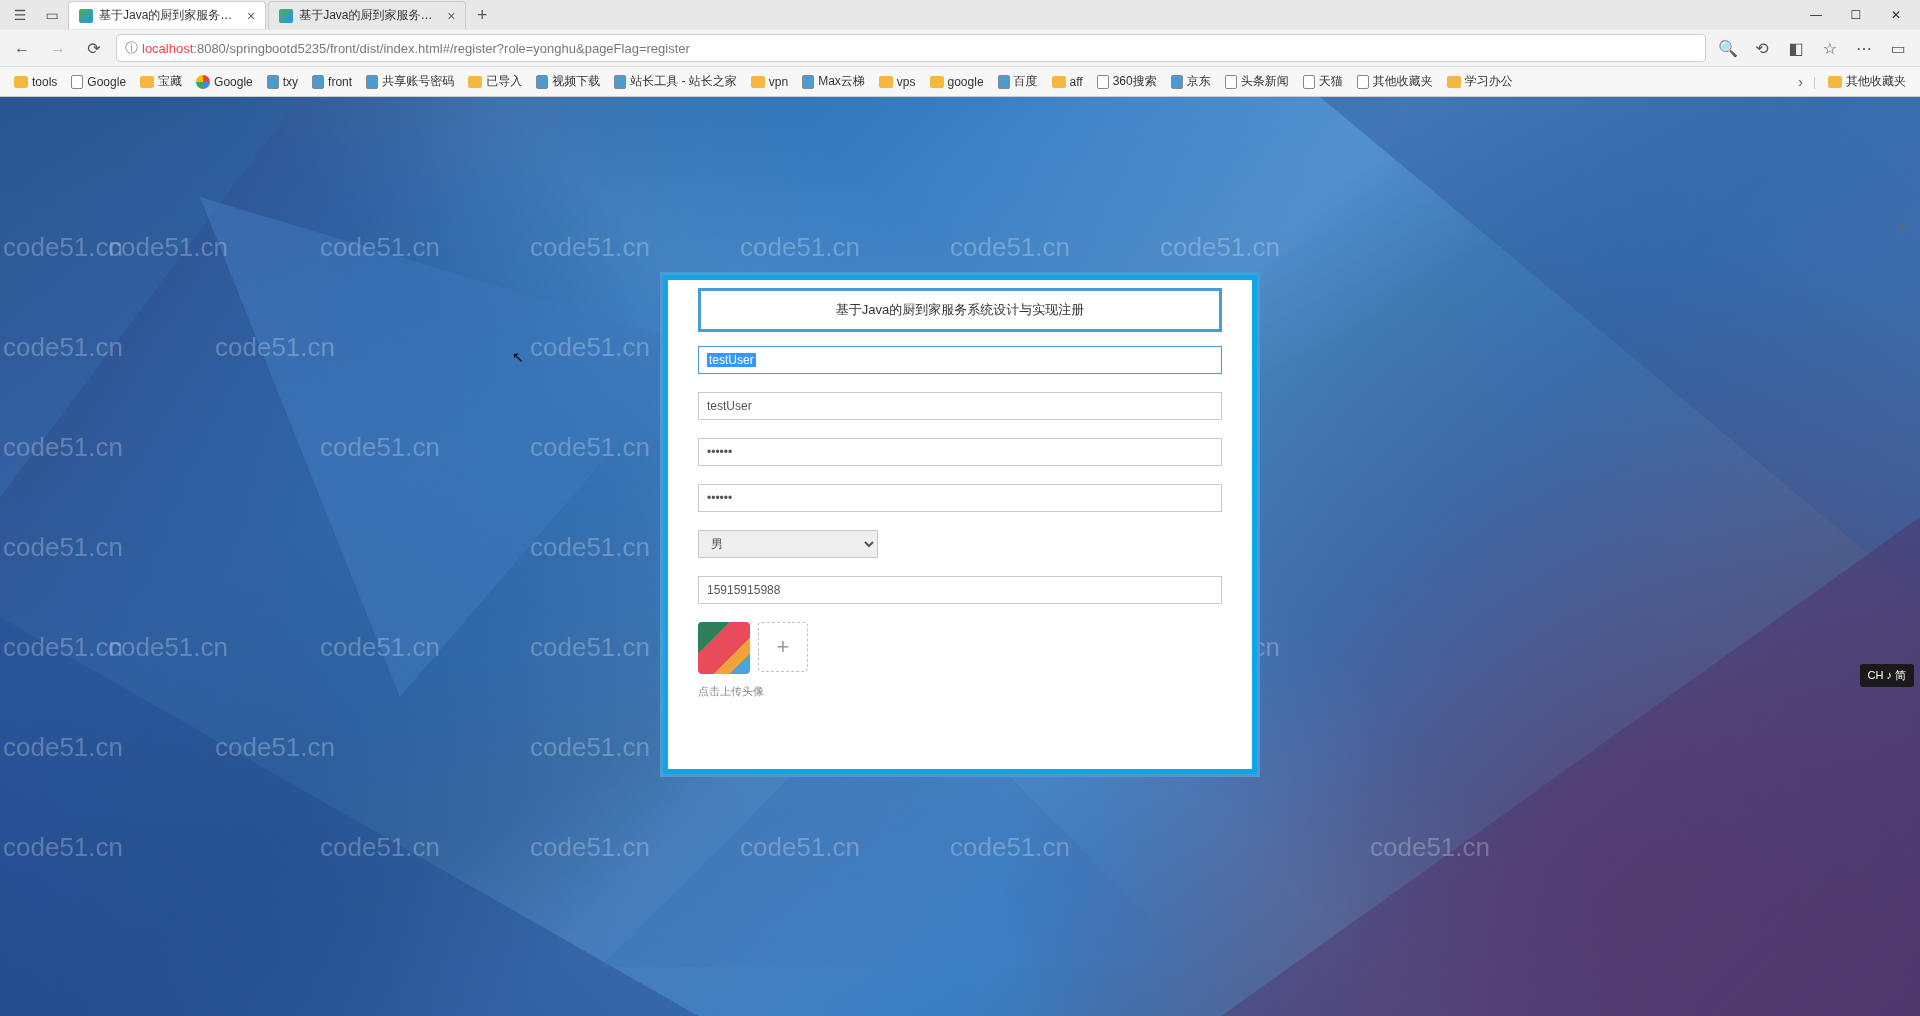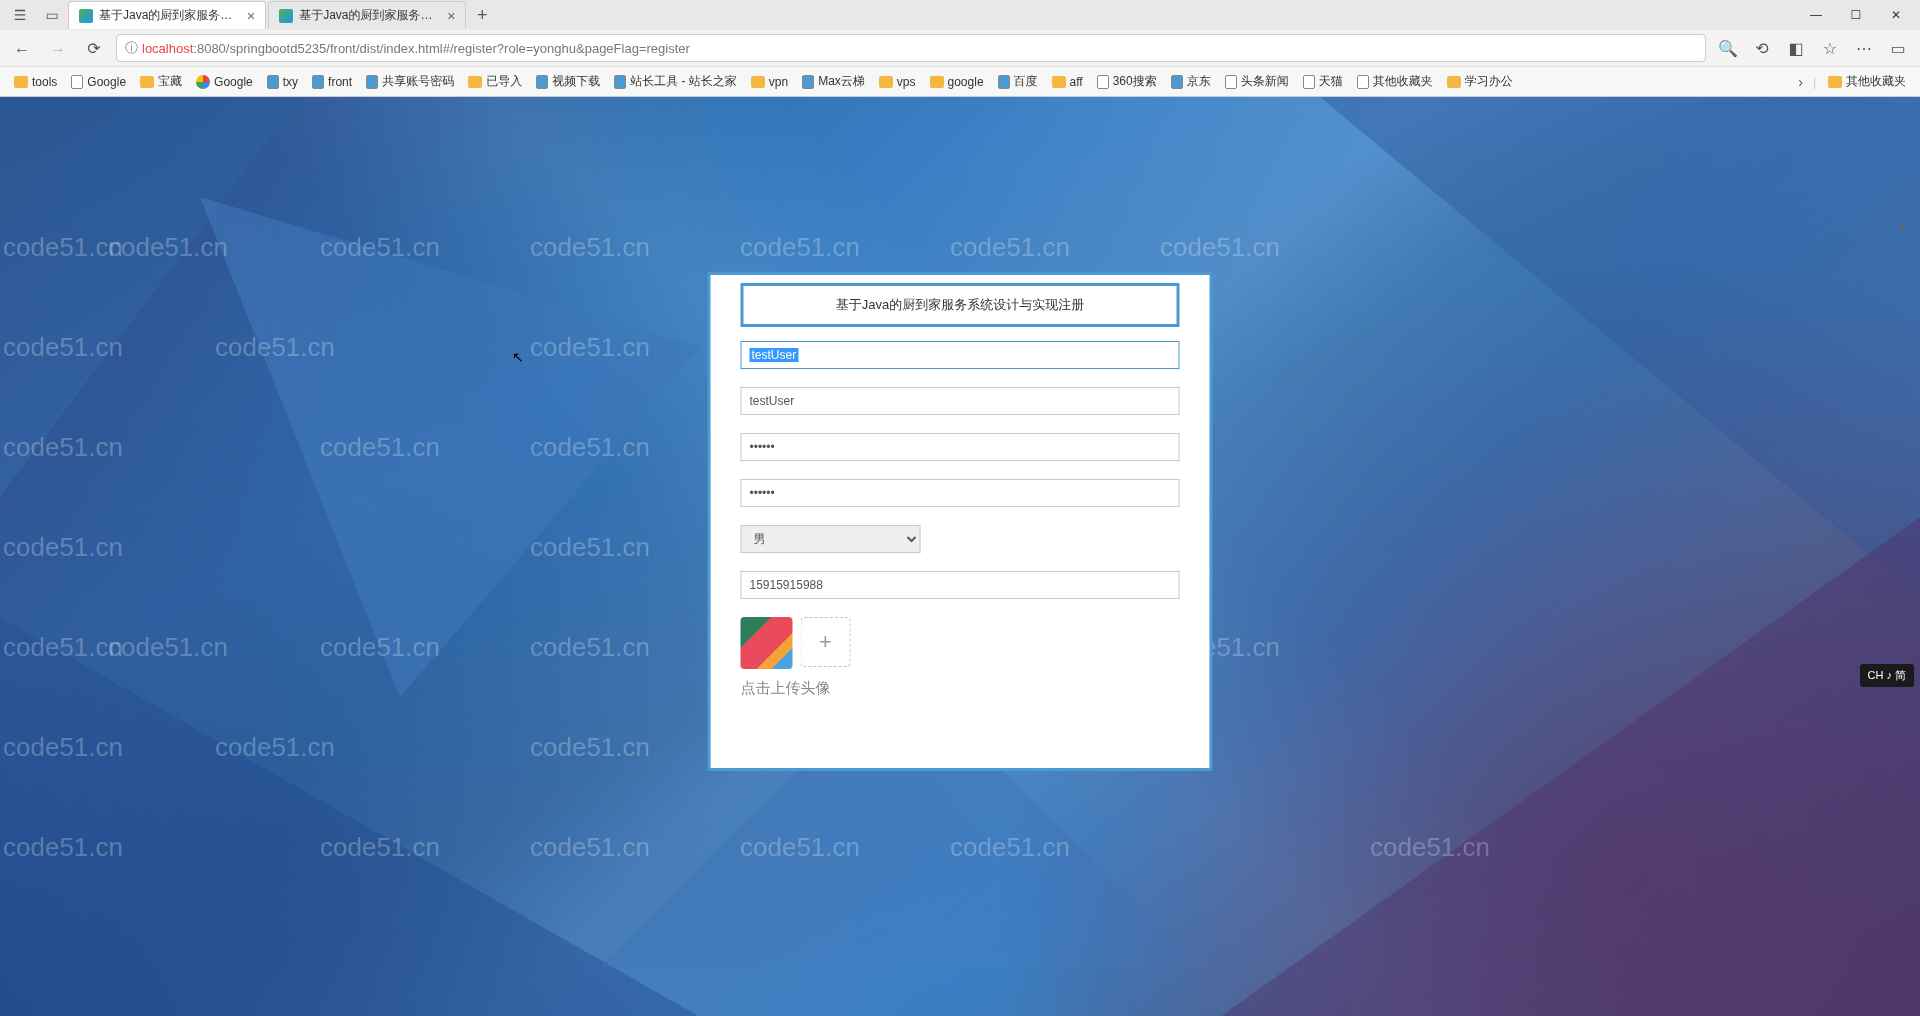--- a/index.html
+++ b/index.html
@@ -55,32 +55,32 @@
 .t1 { left: 0; top: 0; width: 300px; height: 400px; background: linear-gradient(160deg, rgba(40,90,150,0.8), rgba(70,130,200,0.4)); clip-path: polygon(0 0, 100% 0, 0 100%); }
 .t2 { left: 200px; top: 100px; width: 500px; height: 500px; background: linear-gradient(45deg, rgba(90,160,230,0.5), rgba(50,100,170,0.3)); clip-path: polygon(0 0, 100% 30%, 40% 100%); }
 .t3 { right: 0; top: 0; width: 600px; height: 500px; background: linear-gradient(-135deg, rgba(60,110,180,0.6), rgba(30,70,130,0.4)); clip-path: polygon(100% 0, 0 0, 100% 100%); }
 .t4 { left: 0; bottom: 0; width: 700px; height: 400px; background: linear-gradient(30deg, rgba(30,70,140,0.7), rgba(60,120,190,0.3)); clip-path: polygon(0 100%, 0 0, 100% 100%); }
 .t5 { right: 0; bottom: 0; width: 700px; height: 500px; background: linear-gradient(-45deg, rgba(80,50,110,0.7), rgba(50,60,120,0.3)); clip-path: polygon(100% 100%, 100% 0, 0 100%); }
 .t6 { left: 600px; bottom: 50px; width: 600px; height: 300px; background: linear-gradient(10deg, rgba(70,130,200,0.4), rgba(40,80,150,0.2)); clip-path: polygon(0 100%, 50% 0, 100% 100%); }
 
 .watermark { position: absolute; color: rgba(255,255,255,0.25); font-size: 26px; font-weight: 400; pointer-events: none; }
 .wm-overlay { position: absolute; left: 50%; top: 395px; transform: translateX(-50%); font-size: 38px; color: #e53935; font-family: "SimSun", serif; z-index: 30; pointer-events: none; white-space: nowrap; letter-spacing: 2px; }
 
-.form-card { position: absolute; left: 50%; top: 175px; transform: translateX(-50%); width: 505px; background: #c4b5fd; border: 3px solid #4a9bd4; z-index: 20; }
+.form-card { position: absolute; left: 50%; top: 175px; transform: translateX(-50%); width: 600px; background: #0ea5e9; border: 3px solid #4a9bd4; padding: 5px; z-index: 20; }
 .form-inner { background: #fff; padding: 8px 30px 30px; }
 .form-title-box { border: 3px solid #4a9bd4; padding: 10px; text-align: center; font-size: 13px; color: #333; margin-bottom: 14px; }
 .f-input { width: 100%; height: 28px; border: 1px solid #c8c8c8; padding: 0 8px; font-size: 12px; color: #555; margin-bottom: 18px; outline: none; }
 .sel-wrap { display: flex; align-items: center; height: 28px; border: 1px solid #c8c8c8; padding: 0 8px; font-size: 12px; margin-bottom: 18px; }
 .sel-wrap .seltext { background: #3399ff; color: #fff; padding: 0 2px; }
 .f-select { width: 180px; height: 28px; border: 1px solid #c8c8c8; padding: 0 8px; font-size: 12px; color: #555; margin-bottom: 18px; }
 
 .upload-row { display: flex; gap: 8px; margin-bottom: 10px; }
 .avatar-preview { width: 52px; height: 52px; border-radius: 4px; background: linear-gradient(135deg, #2e7d5b 0%, #2e7d5b 30%, #e94b5a 30%, #e94b5a 65%, #f4a33a 65%, #f4a33a 80%, #4aa3df 80%); }
 .upload-btn { width: 50px; height: 50px; border: 1px dashed #c0c0c0; border-radius: 4px; display: flex; align-items: center; justify-content: center; font-size: 22px; color: #999; cursor: pointer; }
-.upload-hint { font-size: 15px; color: #888; margin-bottom: 40px; }
+.upload-hint { font-size: 11px; color: #888; margin-bottom: 40px; }
 
 .btn-row { display: flex; align-items: center; gap: 8px; }
 .btn { width: 74px; height: 30px; border: 3px solid #4a9bd4; background: #fff; font-size: 12px; color: #333; cursor: pointer; }
 .login-link { margin-left: 40px; font-size: 10px; color: #666; cursor: pointer; }
 
 .ime-badge { position: absolute; right: 6px; bottom: 330px; background: #1a1a1a; color: #fff; font-size: 11px; padding: 4px 8px; border-radius: 3px; z-index: 40; }
 .collection-btn { position: absolute; right: 6px; top: 120px; width: 22px; height: 22px; display: flex; align-items: center; justify-content: center; color: #666; font-size: 18px; cursor: pointer; z-index: 40; }
 
 .cursor { position: absolute; left: 512px; top: 252px; font-size: 14px; z-index: 50; pointer-events: none; }
 </style>

